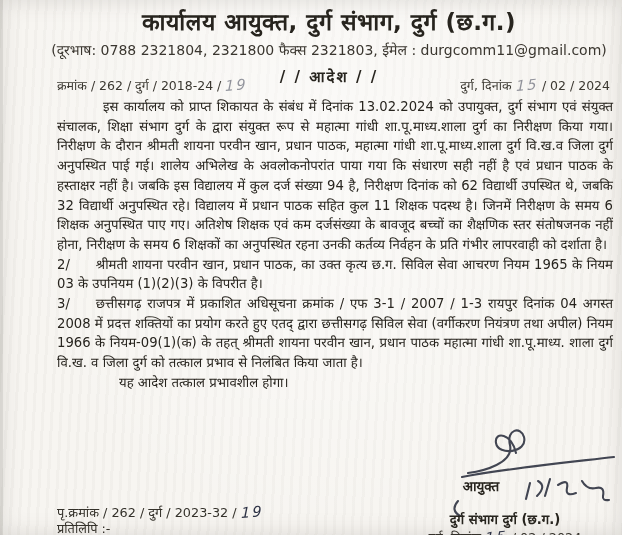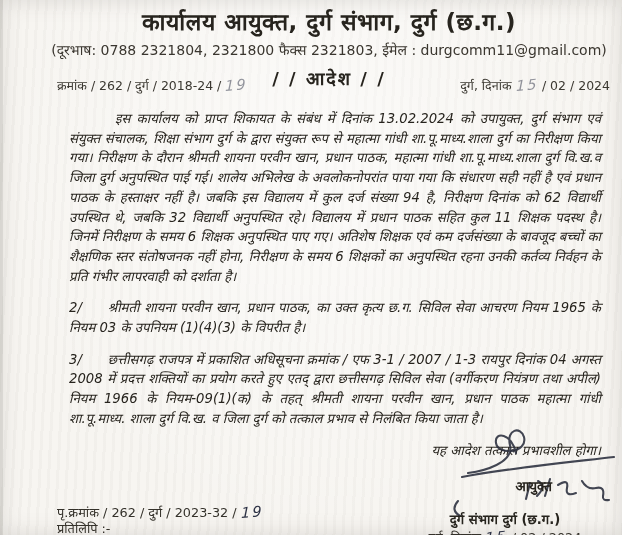--- a/index.html
+++ b/index.html
@@ -17,49 +17,49 @@
       repeating-linear-gradient(93deg, rgba(120,115,105,.045) 0 3px, rgba(0,0,0,0) 3px 9px),
       var(--paper);
     font-family:"DejaVu Sans", sans-serif;
     color:var(--ink);
     overflow:hidden;
     box-shadow:inset 0 0 22px rgba(90,85,75,.18);
   }
   .header{position:absolute;top:5px;left:0;right:0;text-align:center;padding-left:36px;}
   .title{font-size:23px;font-weight:bold;letter-spacing:.5px;}
   .contact{font-size:14px;margin-top:3px;color:#3a362f;}
-  .order-heading{font-size:18px;font-weight:bold;margin-top:7px;letter-spacing:2px;}
+  .order-heading{font-size:15px;font-weight:bold;margin-top:7px;letter-spacing:2px;}
   .refrow{
     position:absolute;top:77px;left:57px;right:12px;
     display:flex;justify-content:space-between;align-items:baseline;
     font-size:12.5px;color:#3b3831;
   }
   .body{
     position:absolute;top:97px;left:57px;width:556px;
     font-size:13.2px;line-height:19.7px;text-align:justify;
   }
-  .para{margin:12px;font-style:italic;}
+  .para{margin:0;}
   .para.indent-first{text-indent:46px;}
   .pnum{display:inline-block;margin-right:26px;}
   .pnum.tight{margin-right:13px;}
-  .closing{margin-left:62px;text-align:right;}
+  .closing{margin-left:62px;text-align:left;}
   .hand{
     display:inline-block;
     font-style:italic;
     color:var(--hand);
     font-size:14.5px;
     transform:rotate(-5deg) skewX(-6deg);
     letter-spacing:2px;
   }
   .hand.faint{opacity:.5;}
   .sig-block{
     position:absolute;top:478px;right:22px;width:190px;
     text-align:center;font-size:12.8px;line-height:16px;
   }
-  .sig-title{font-weight:bold;font-size:13.5px;text-align:right;margin-right:48px;}
+  .sig-title{font-weight:bold;font-size:13.5px;text-align:center;margin-right:48px;}
   .sig-office{font-weight:bold;font-size:13.2px;margin-top:18px;}
   .sig-date{margin-top:1px;color:#34312a;}
   .sig-scrawl{position:absolute;left:432px;top:423px;pointer-events:none;}
   .footer{position:absolute;left:57px;top:504px;font-size:12.8px;color:#34312a;}
   .footer-line{line-height:16px;}
   .edge{position:absolute;left:0;top:0;bottom:0;width:3px;background:rgba(70,65,58,.10);}
 </style>
 </head>
 <body>
 
@@ -79,21 +79,21 @@
     </span>
     <span>
       <span>दुर्ग, दिनांक</span>
       <span class="hand faint">15</span>
       <span>/ 02 / 2024</span>
     </span>
   </div>
 
   <div class="body">
     <p class="para indent-first"><span>इस कार्यालय को प्राप्त शिकायत के संबंध में दिनांक 13.02.2024 को उपायुक्त, दुर्ग संभाग एवं संयुक्त संचालक, शिक्षा संभाग दुर्ग के द्वारा संयुक्त रूप से महात्मा गांधी शा.पू.माध्य.शाला दुर्ग का निरीक्षण किया गया। निरीक्षण के दौरान श्रीमती शायना परवीन खान, प्रधान पाठक, महात्मा गांधी शा.पू.माध्य.शाला दुर्ग वि.ख.व जिला दुर्ग अनुपस्थित पाई गई। शालेय अभिलेख के अवलोकनोपरांत पाया गया कि संधारण सही नहीं है एवं प्रधान पाठक के हस्ताक्षर नहीं है। जबकि इस विद्यालय में कुल दर्ज संख्या 94 है, निरीक्षण दिनांक को 62 विद्यार्थी उपस्थित थे, जबकि 32 विद्यार्थी अनुपस्थित रहे। विद्यालय में प्रधान पाठक सहित कुल 11 शिक्षक पदस्थ है। जिनमें निरीक्षण के समय 6 शिक्षक अनुपस्थित पाए गए। अतिशेष शिक्षक एवं कम दर्जसंख्या के बावजूद बच्चों का शैक्षणिक स्तर संतोषजनक नहीं होना, निरीक्षण के समय 6 शिक्षकों का अनुपस्थित रहना उनकी कर्तव्य निर्वहन के प्रति गंभीर लापरवाही को दर्शाता है।</span></p>
-    <p class="para"><span class="pnum">2/</span><span>श्रीमती शायना परवीन खान, प्रधान पाठक, का उक्त कृत्य छ.ग. सिविल सेवा आचरण नियम 1965 के नियम 03 के उपनियम (1)(4)(3) के विपरीत है।</span></p>
+    <p class="para"><span class="pnum">2/</span><span>श्रीमती शायना परवीन खान, प्रधान पाठक, का उक्त कृत्य छ.ग. सिविल सेवा आचरण नियम 1965 के नियम 03 के उपनियम (1)(2)(3) के विपरीत है।</span></p>
     <p class="para"><span class="pnum">3/</span><span>छत्तीसगढ़ राजपत्र में प्रकाशित अधिसूचना क्रमांक / एफ 3-1 / 2007 / 1-3 रायपुर दिनांक 04 अगस्त 2008 में प्रदत्त शक्तियों का प्रयोग करते हुए एतद् द्वारा छत्तीसगढ़ सिविल सेवा (वर्गीकरण नियंत्रण तथा अपील) नियम 1966 के नियम-09(1)(क) के तहत् श्रीमती शायना परवीन खान, प्रधान पाठक महात्मा गांधी शा.पू.माध्य. शाला दुर्ग वि.ख. व जिला दुर्ग को तत्काल प्रभाव से निलंबित किया जाता है।</span></p>
     <p class="para closing">यह आदेश तत्काल प्रभावशील होगा।</p>
   </div>
 
   <svg class="sig-scrawl" width="190" height="100" viewBox="0 0 190 100" aria-hidden="true">
     <g fill="none" stroke="#2a2e3d" stroke-width="2.1" stroke-linecap="round" opacity="0.88">
       <path d="M84 30 C80 10 62 8 64 20 C66 33 96 30 92 14 C89 3 74 6 78 22 C82 40 52 48 36 50"></path>
       <path d="M30 54 C70 46 130 40 182 34"></path>
       <path d="M98 60 l-4 16"></path>
       <path d="M106 58 q9 5 -1 15"></path>

